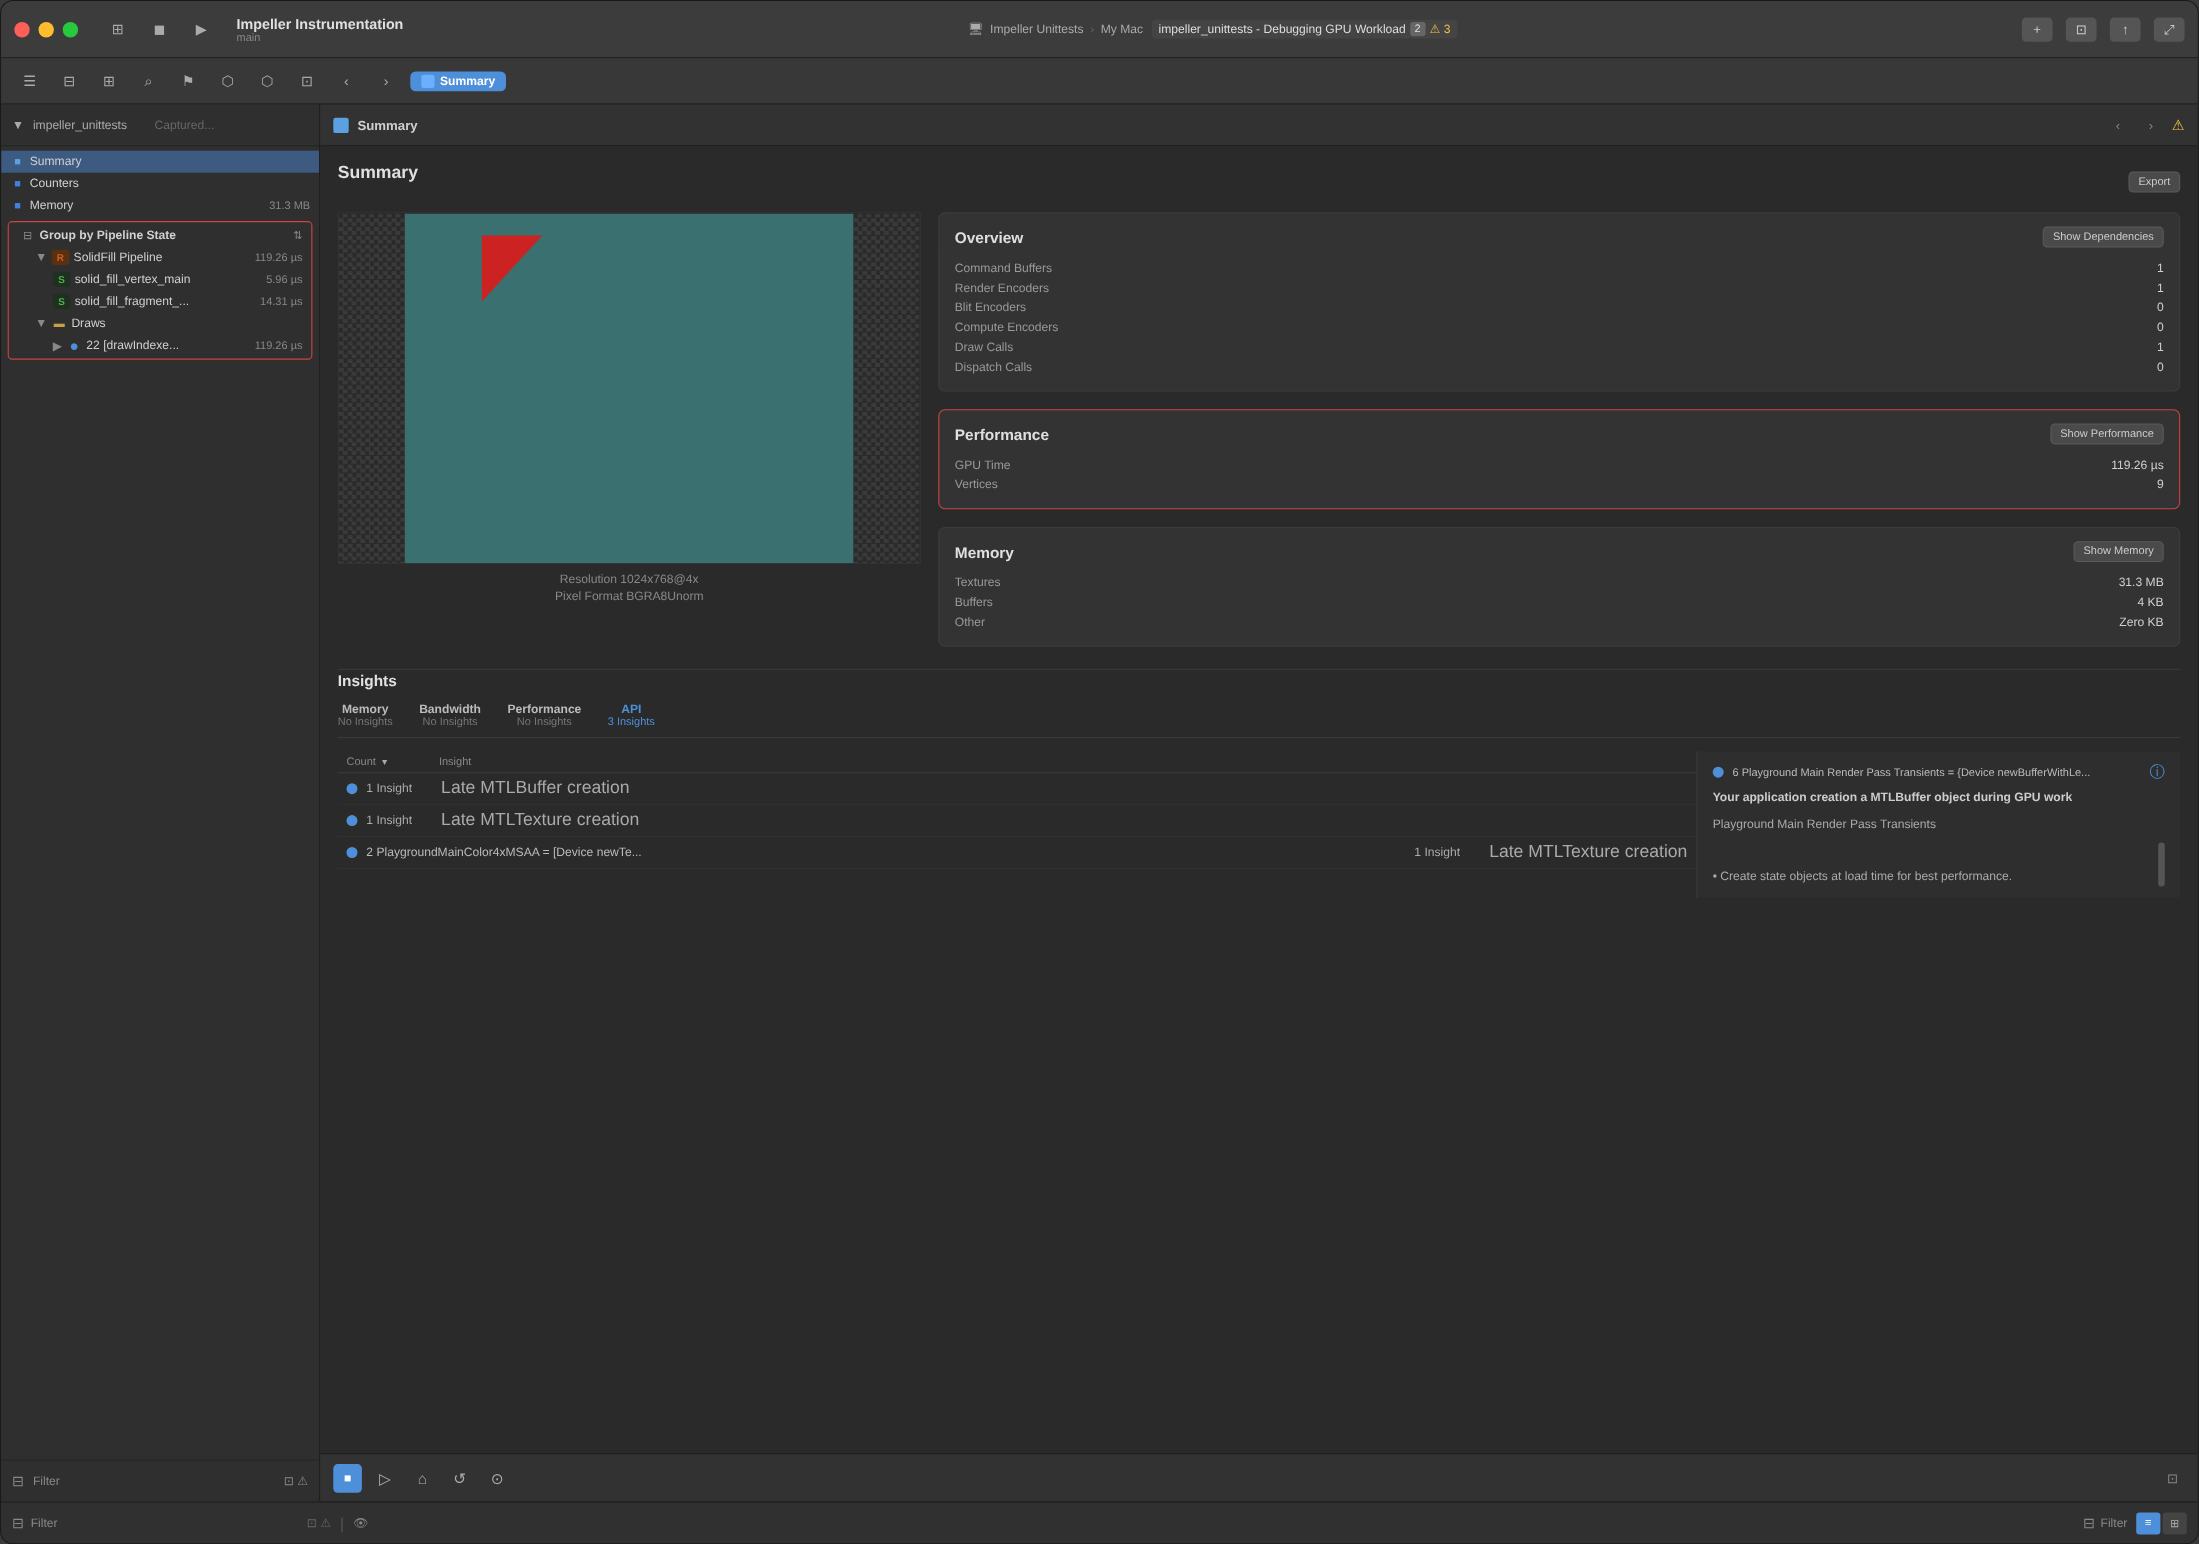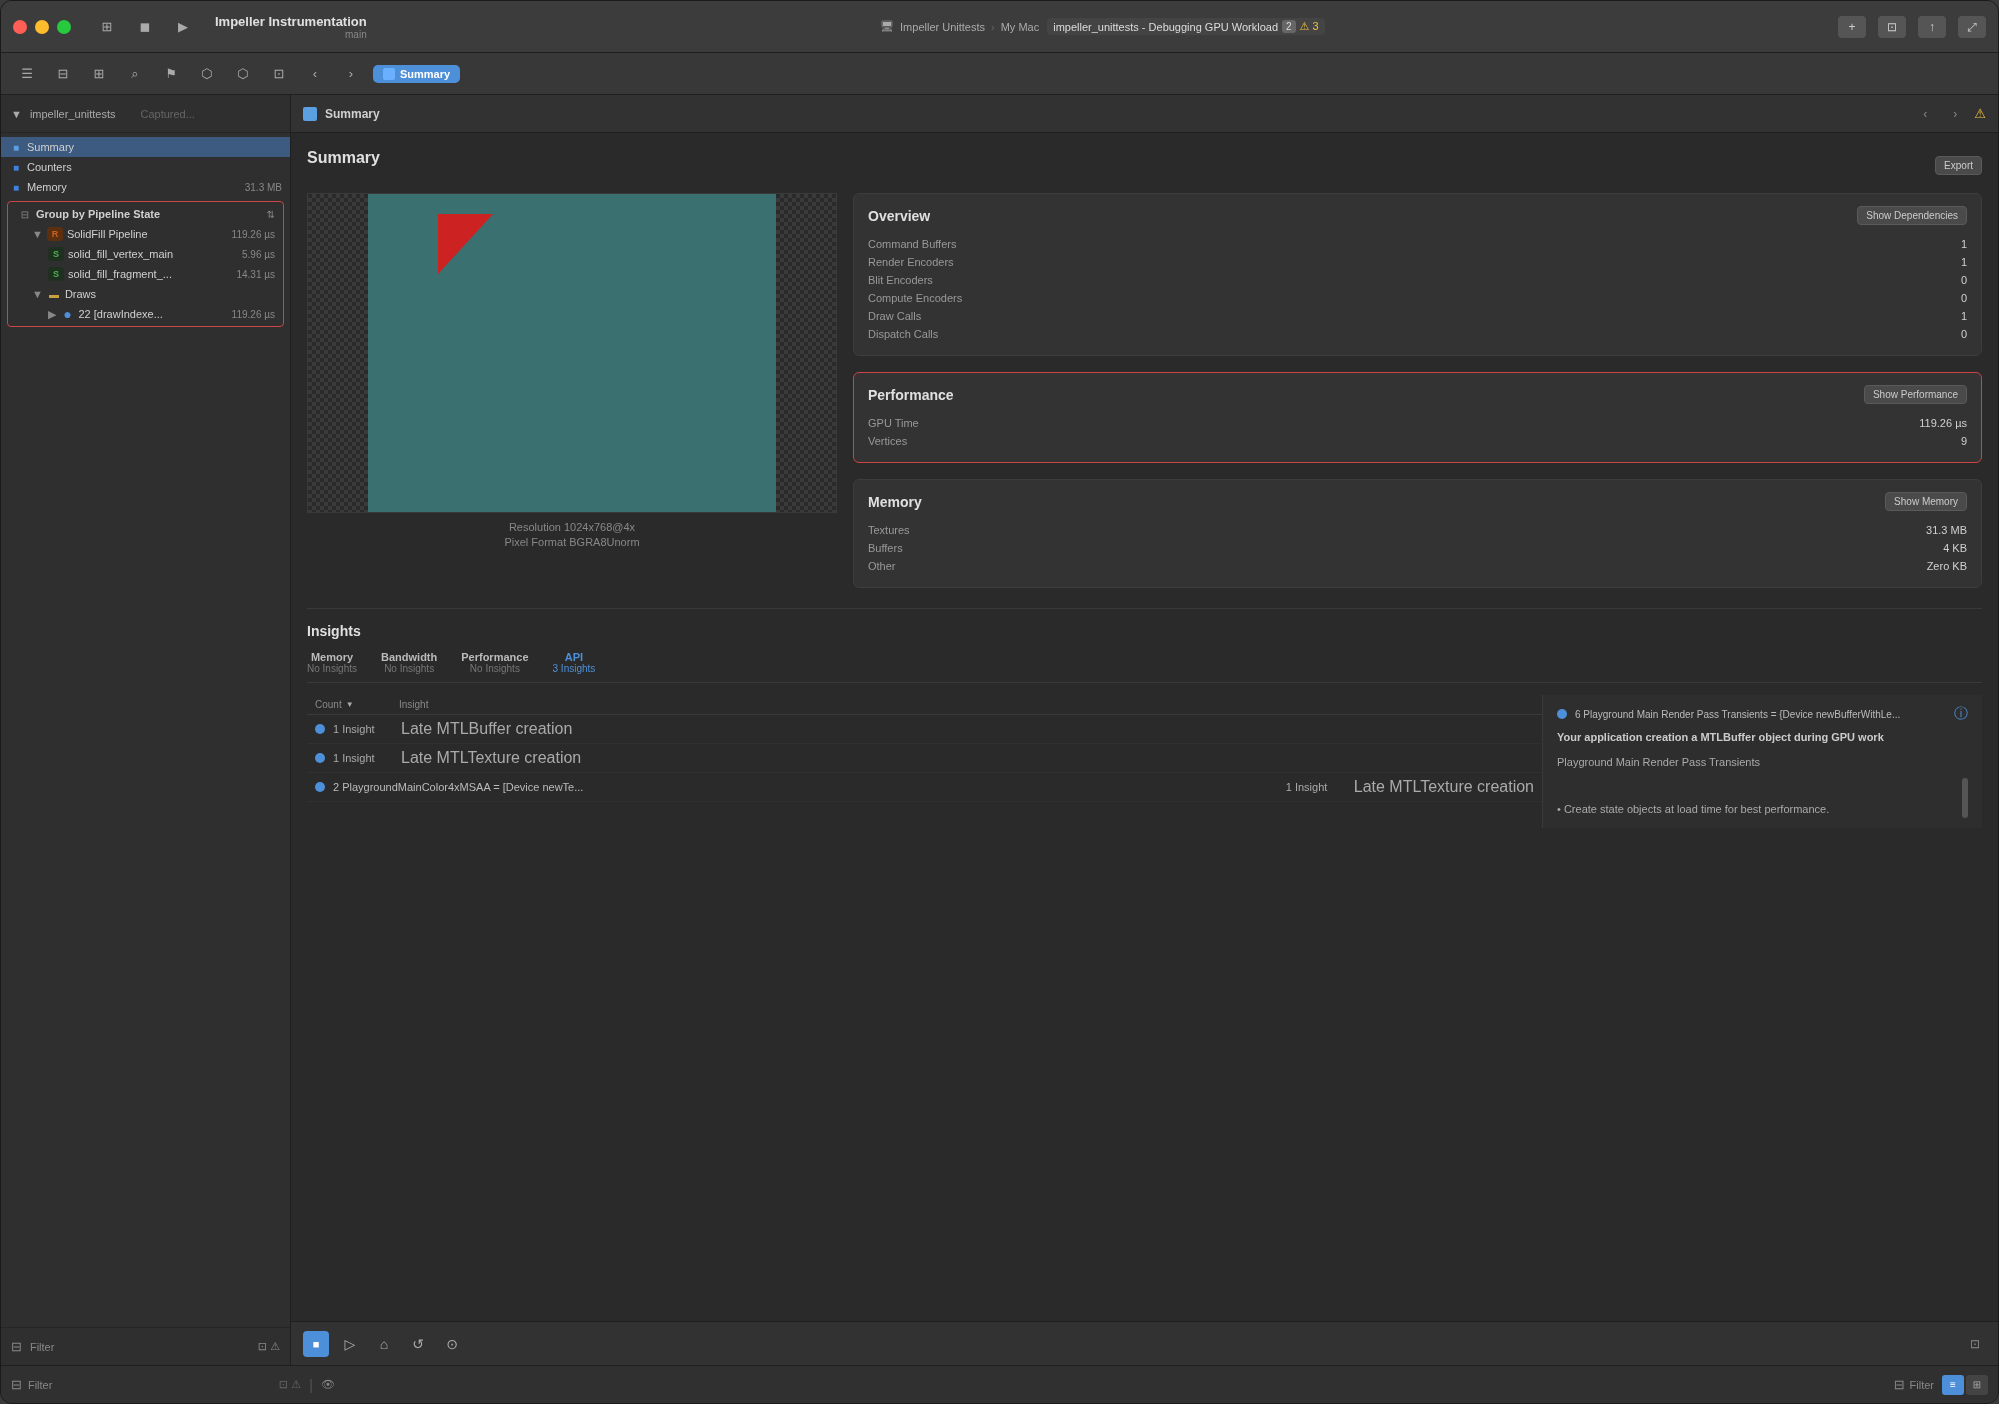--- a/index.html
+++ b/index.html
@@ -404,21 +404,21 @@
       justify-content: space-between;
       padding: 3px 0;
       font-size: 11px;
     }
     .stat-label { color: #999; }
     .stat-value { color: #d0d0d0; font-weight: 500; }
 
     
     .insights-section {
       border-top: 1px solid #3a3a3a;
-      padding-top: 14px;
+      padding-top: 2px;
     }
     .insights-title {
       font-size: 14px;
       font-weight: 600;
       color: #e0e0e0;
       margin-bottom: 12px;
     }
 
     .insights-tabs {
       display: flex;
@@ -621,21 +621,21 @@
   <div class="title-bar">
     <div class="title-bar-left">
       <div class="traffic-lights">
         <div class="traffic-light tl-red"></div>
         <div class="traffic-light tl-yellow"></div>
         <div class="traffic-light tl-green"></div>
       </div>
       <div class="toolbar-icon-btn">⊞</div>
       <div class="toolbar-icon-btn">◼</div>
       <div class="toolbar-icon-btn">▶</div>
-      <div style="display:flex;flex-direction:column;margin-left:8px;align-items:flex-end;">
+      <div style="display:flex;flex-direction:column;margin-left:8px;">
         <span class="title-app">Impeller Instrumentation</span>
         <span class="title-sub">main</span>
       </div>
     </div>
     <div class="title-bar-center">
       <div class="breadcrumb">
         <span>🖥</span>
         <span>Impeller Unittests</span>
         <span class="breadcrumb-sep">›</span>
         <span>My Mac</span>

